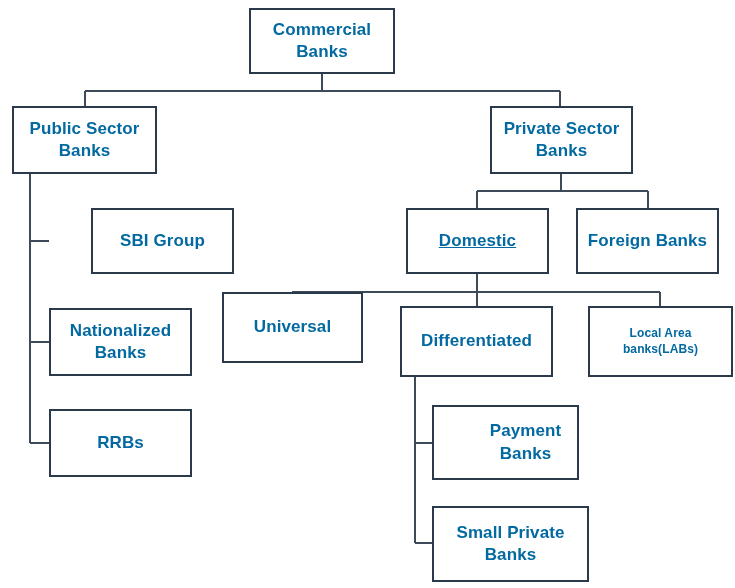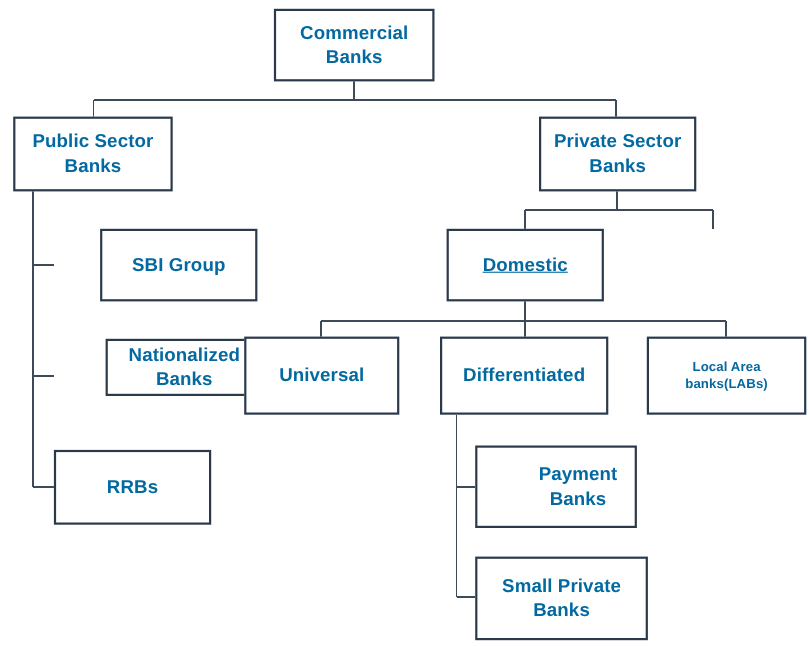--- a/index.html
+++ b/index.html
@@ -77,35 +77,38 @@
 
   <div class="node" style="left:490px; top:106px; width:143px; height:68px;">
     <span class="node-label">Private Sector
 Banks</span>
   </div>
 
   <div class="node" style="left:49px; top:208px; width:143px; height:66px;margin-left:42px;">
     <span class="node-label">SBI Group</span>
   </div>
 
-  <div class="node" style="left:49px; top:308px; width:143px; height:52px;margin-left:47px;">
+  <div class="node" style="left:49px; top:308px; width:143px; height:68px;">
     <span class="node-label">Nationalized
 Banks</span>
   </div>
 
   <div class="node" style="left:49px; top:409px; width:143px; height:68px;justify-content:center;">
     <span class="node-label">RRBs</span>
   </div>
 
   <div class="node" style="left:406px; top:208px; width:143px; height:66px;text-decoration:underline;">
     <span class="node-label">Domestic</span>
   </div>
 
+  <div class="node" style="left:576px; top:208px; width:143px; height:66px;">
+    <span class="node-label">Foreign Banks</span>
+  </div>
 
-  <div class="node" style="left:222px; top:306px; width:141px; height:71px;">
+  <div class="node" style="left:222px; top:292px; width:141px; height:71px;">
     <span class="node-label">Universal</span>
   </div>
 
   <div class="node" style="left:400px; top:306px; width:153px; height:71px;">
     <span class="node-label">Differentiated</span>
   </div>
 
   <div class="node small" style="left:588px; top:306px; width:145px; height:71px;">
     <span class="node-label">Local Area
 banks(LABs)</span>

